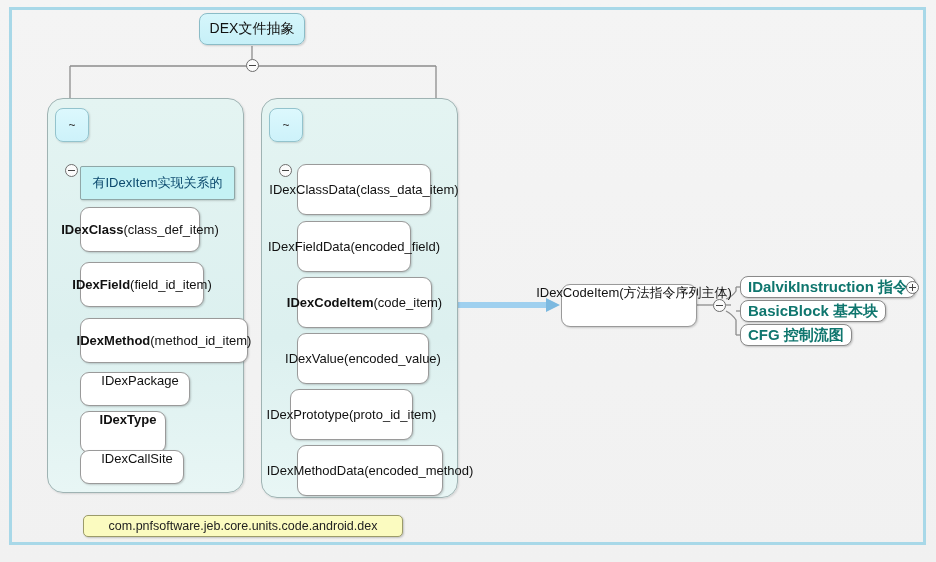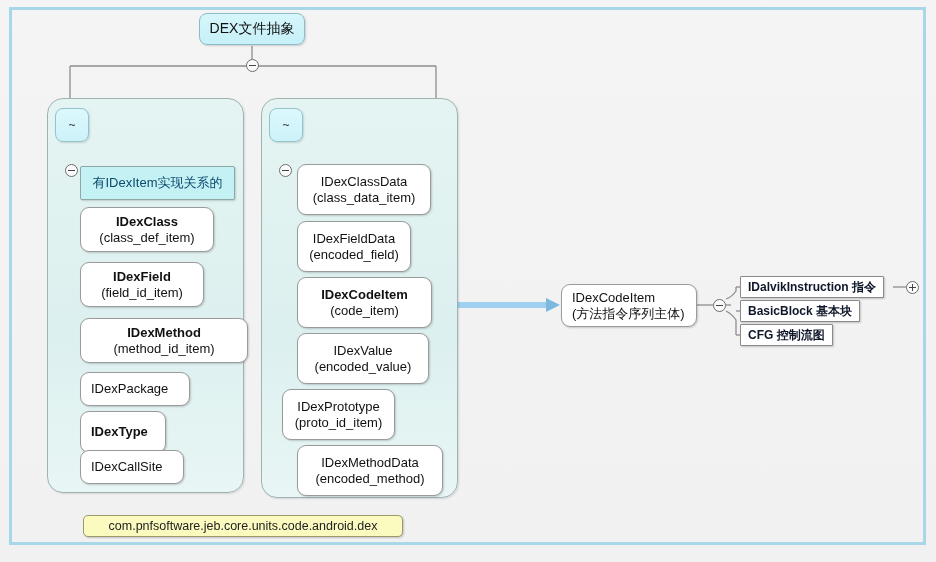--- a/index.html
+++ b/index.html
@@ -25,21 +25,21 @@
   svg.wires{position:absolute;left:0;top:0;width:936px;height:562px;}
 
   
   .node{
     position:absolute;
     box-sizing:border-box;
     background:#ffffff;
     border:1px solid #9a9a9a;
     border-radius:9px;
     box-shadow:1px 1px 2px rgba(0,0,0,0.18);
-    display:flex;flex-direction:column;
+    display:flex;flex-direction:row;
     align-items:center;justify-content:center;
     color:#111;
     line-height:1.22;
     white-space:nowrap;
     text-align:right;
   }
   .node .l1{font-size:13px;}
   .node .l2{font-size:13px;}
   .node.bold .l1{font-weight:bold;}
   .node.leftal{align-items:flex-start;padding-left:10px;}
@@ -86,24 +86,24 @@
     display:flex;align-items:center;justify-content:center;
     font-size:13px;color:#0c4a6e;
     box-shadow:1px 1px 2px rgba(0,0,0,0.16);
   }
   
   .pill{
     position:absolute;
     box-sizing:border-box;
     background:#ffffff;
     border:1px solid #8a8a8a;
-    border-radius:1px;
+    border-radius:8px;
     display:flex;align-items:center;justify-content:flex-start;
     padding:0 7px;
-    font-size:12px;font-weight:bold;color:#0f172a;
+    font-size:15px;font-weight:bold;color:#0f766e;
     box-shadow:1px 1px 2px rgba(0,0,0,0.2);
     white-space:nowrap;
   }
   
   .note{
     position:absolute;
     box-sizing:border-box;
     background:#fbfbc0;
     border:1px solid #9b9b6a;
     border-radius:5px;
@@ -190,21 +190,21 @@
   <div class="group" style="left:47px;top:98px;width:197px;height:395px;"></div>
   <div class="tilde" style="left:55px;top:108px;width:34px;height:34px;">
     <span>~</span>
   </div>
   <div class="toggle" style="left:65px;top:164px;"></div>
 
   <div class="cyanbox" style="left:80px;top:166px;width:155px;height:34px;">
     <span>有IDexItem实现关系的</span>
   </div>
 
-  <div class="node bold" style="left:80px;top:207px;width:134px;height:45px;">
+  <div class="node bold" style="left:80px;top:207px;width:120px;height:45px;">
     <span class="l1">IDexClass</span>
     <span class="l2">(class_def_item)</span>
   </div>
 
   <div class="node bold" style="left:80px;top:262px;width:124px;height:45px;">
     <span class="l1">IDexField</span>
     <span class="l2">(field_id_item)</span>
   </div>
 
   <div class="node bold" style="left:80px;top:318px;width:168px;height:45px;">
@@ -243,21 +243,21 @@
   <div class="node bold" style="left:297px;top:277px;width:135px;height:51px;">
     <span class="l1">IDexCodeItem</span>
     <span class="l2">(code_item)</span>
   </div>
 
   <div class="node" style="left:297px;top:333px;width:132px;height:51px;">
     <span class="l1">IDexValue</span>
     <span class="l2">(encoded_value)</span>
   </div>
 
-  <div class="node" style="left:282px;top:389px;width:113px;height:51px;">
+  <div class="node" style="left:290px;top:389px;width:123px;height:51px;">
     <span class="l1">IDexPrototype</span>
     <span class="l2">(proto_id_item)</span>
   </div>
 
   <div class="node" style="left:297px;top:445px;width:146px;height:51px;">
     <span class="l1">IDexMethodData</span>
     <span class="l2">(encoded_method)</span>
   </div>
 
   <div class="node leftal" style="left:561px;top:284px;width:136px;height:43px;justify-content:center;">

